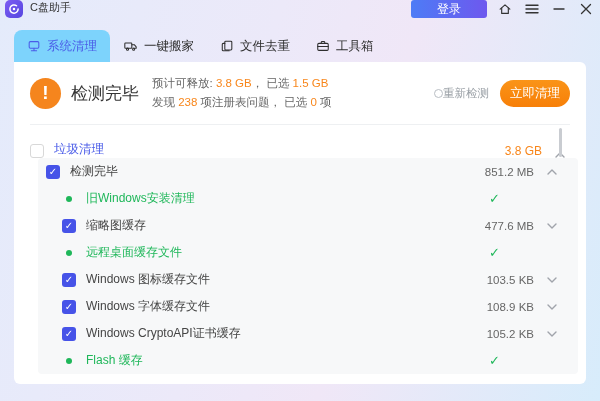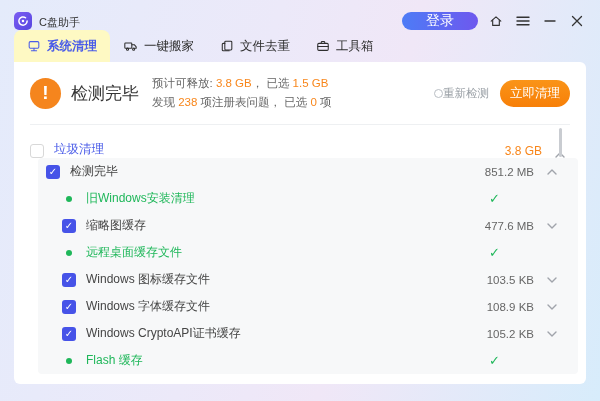--- a/index.html
+++ b/index.html
@@ -7,36 +7,36 @@
     --btn-orange:#f8880e; --text:#333; --muted:#666;
   }
   *{box-sizing:border-box}
   html,body{margin:0;padding:0}
   body{
     width:600px;height:401px;overflow:hidden;position:relative;
     font-family:"Liberation Sans","DejaVu Sans",sans-serif;
     background:linear-gradient(105deg,#e4ebfb 0%,#ece9f9 40%,#f0e7f7 60%,#d7ecfb 100%);
   }
   
-  .titlebar{height:30px;display:flex;align-items:flex-end;padding:0 14px}
+  .titlebar{height:30px;display:flex;align-items:flex-start;padding:0 5px}
   .logo{width:18px;height:18px;border-radius:5px;flex:0 0 auto;
     background:linear-gradient(135deg,#7c5df2,#5646e0);
     display:flex;align-items:center;justify-content:center}
   .app-title{font-size:11px;color:var(--text);margin-left:7px}
   .title-right{margin-left:auto;display:flex;align-items:center;gap:9px}
-  .login-btn{width:76px;height:18px;border:none;border-radius:9px;cursor:pointer;
-    background:linear-gradient(90deg,#4d7cf6,#6e58ee);color:#fff;font-size:14px;
+  .login-btn{width:76px;height:18px;border:none;border-radius:3px;cursor:pointer;
+    background:linear-gradient(90deg,#4d7cf6,#6e58ee);color:#fff;font-size:12px;
     font-family:inherit;display:flex;align-items:center;justify-content:center}
   .tbtn{width:18px;height:18px;display:flex;align-items:center;justify-content:center;cursor:pointer}
   
   .tabbar{height:32px;display:flex;align-items:stretch;padding-left:14px}
   .tab{display:flex;align-items:center;gap:6px;padding:0 13px;font-size:12.5px;
     color:#2e2e2e;cursor:pointer;white-space:nowrap}
   .tab .tab-icon{display:flex;align-items:center}
-  .tab.active{background:#fef9c3;border-radius:8px 8px 0 0;color:var(--accent);font-weight:bold}
+  .tab.active{background:#7dd3fc;border-radius:8px 8px 0 0;color:var(--accent);font-weight:normal}
   
   .panel{position:absolute;left:14px;right:14px;top:62px;bottom:17px;background:#fff;
     border-radius:0 6px 6px 6px;overflow:hidden}
   .summary{height:62px;display:flex;align-items:center;padding:0 16px}
   .alert-icon{width:31px;height:31px;border-radius:50%;background:#f5851d;color:#fff;
     font-size:19px;font-weight:bold;display:flex;align-items:center;justify-content:center;flex:0 0 auto}
   .status-text{font-size:17px;color:var(--text);margin:0 13px 0 10px;white-space:nowrap}
   .detail{font-size:11.5px;color:var(--muted);line-height:19px;white-space:nowrap}
   .orange{color:var(--orange)}
   .recheck{margin-left:auto;display:flex;align-items:center;color:#9aa0a6;

